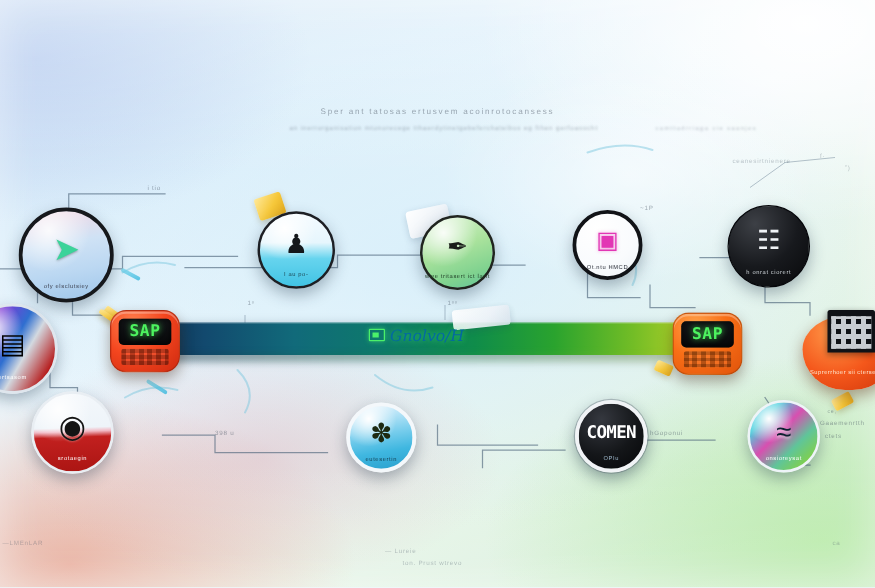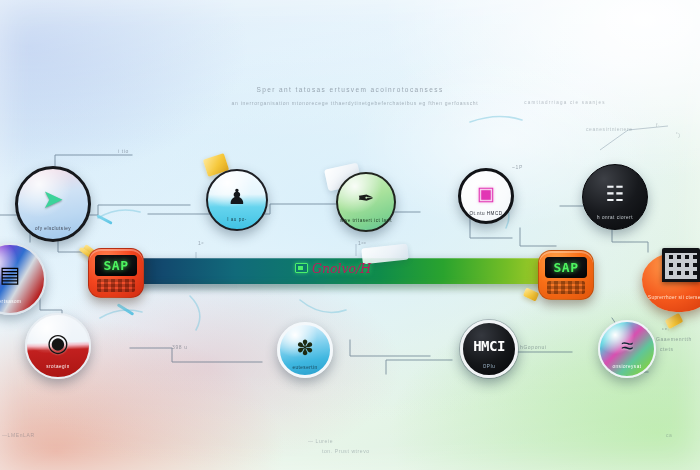--- a/index.html
+++ b/index.html
@@ -103,21 +103,21 @@
     position:absolute; left:0; right:0; bottom:-5px; height:6px;
     background: linear-gradient(90deg, rgba(10,45,70,0.35), rgba(40,150,70,0.28), rgba(190,210,40,0.22));
     filter: blur(3px);
   }
   .bar-label {
     position: absolute;
     left: 312px; top: 261px;
     font-family: "DejaVu Serif", serif;
     font-style: italic;
     font-size: 12.5px;
-    color: #be185d;
+    color: #0369a1;
     text-shadow: 0 0 5px rgba(70,240,110,0.75);
     white-space: nowrap;
     z-index: 6;
   }
   .bar-label-icon {
     position: absolute;
     left: 295px; top: 263px;
     width: 13px; height: 10px;
     border: 1.4px solid #4bf06a;
     border-radius: 1px;
@@ -450,21 +450,21 @@
   </div>
 
   <div class="node n-bug" style="left:277px; top:322px; width:56px; height:56px;">
     <div class="disc"></div>
     <div class="glyph" style="font-size:21px; color:#1d2a12;">✽</div>
     <div class="caption">eutesertin</div>
   </div>
 
   <div class="node n-hmci" style="left:460px; top:320px; width:58px; height:58px;">
     <div class="disc"></div>
-    <div class="glyph" style="font-family:'DejaVu Sans Mono',monospace; font-weight:bold; font-size:14px; color:#ffffff; letter-spacing:-0.5px;">HMCI</div>
+    <div class="glyph" style="font-family:'DejaVu Sans Mono',monospace; font-weight:bold; font-size:14px; color:#ffffff; letter-spacing:-0.5px;">COMEN</div>
     <div class="caption">OPIu</div>
   </div>
 
   <div class="node n-wave" style="left:598px; top:320px; width:58px; height:58px;">
     <div class="disc"></div>
     <div class="glyph" style="font-size:22px; color:#0d2230; text-shadow:0 1px 2px rgba(255,255,255,0.5);">≈</div>
     <div class="caption">onsioreysat</div>
   </div>
 
   <div class="main-bar"></div>

